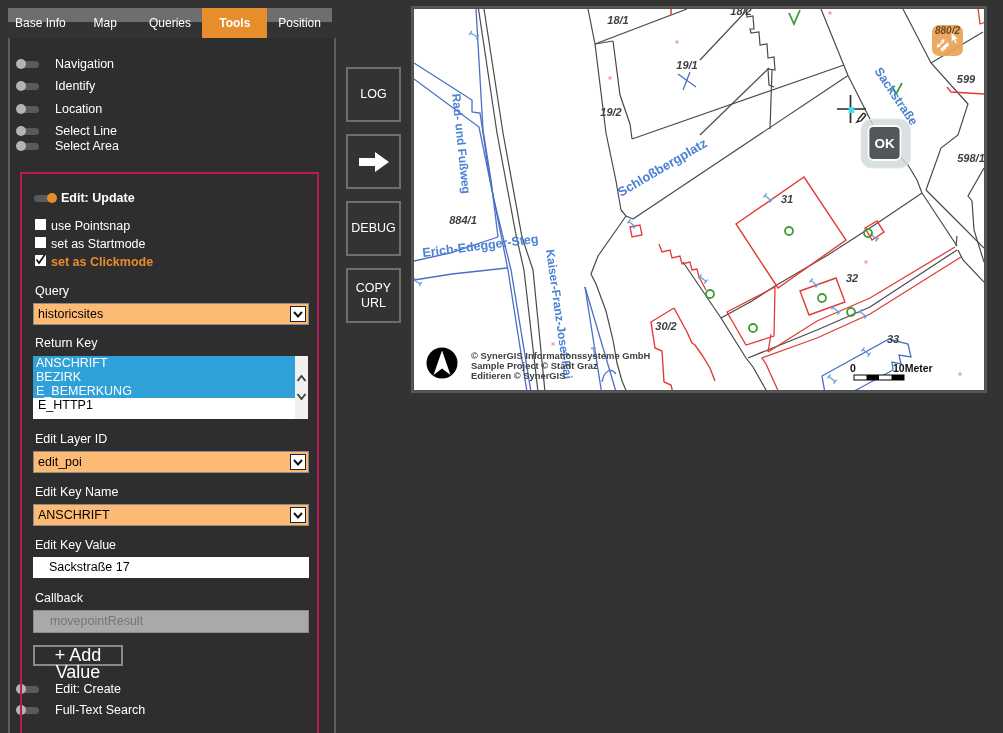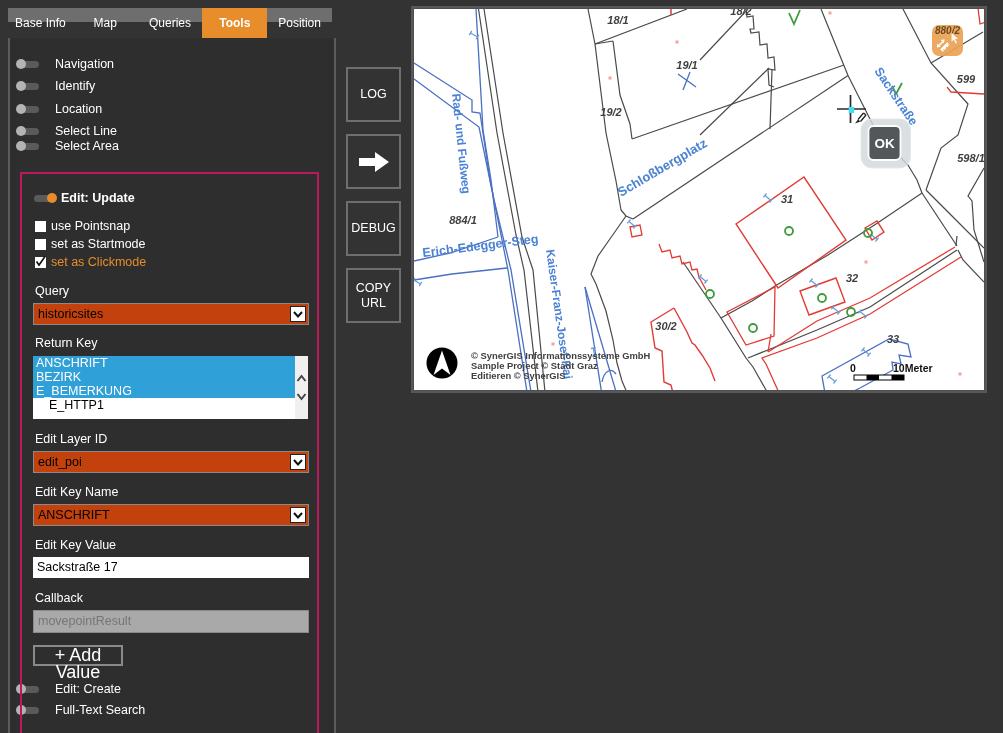--- a/index.html
+++ b/index.html
@@ -6,27 +6,27 @@
 .tabbar{left:8px;top:8px;width:324px;height:14px;background:#6e6e6e;display:flex}
 .tab{width:64.8px;height:30px;display:flex;align-items:center;justify-content:center;color:#fff;font-size:12px}
 .tab.on{background:#e78d2b;font-weight:bold}
 .panel{left:8px;top:38px;width:328px;height:695px;background:#2e2e2e;border-left:2px solid #5c5c5c;border-right:2px solid #5c5c5c}
 .togrow{position:absolute;height:20px;display:flex;align-items:center}
 .pill{position:relative;width:21px;height:7px;background:#5a5a5a;border-radius:4px;margin-right:4px}
 .knob{position:absolute;top:-2px;width:10px;height:10px;border-radius:50%;background:#b4b4b4}
 .knob.l{left:-2px}.knob.r{right:-2px;background:#e78d2b}
 .toglab{color:#fff;font-size:12.5px;margin-left:12px}
 .obox{left:20px;top:172px;width:299px;height:604px;border:2px solid #be185d}
-.cbrow{position:absolute;left:13px;display:flex;align-items:center;height:14px}
+.cbrow{position:absolute;left:13px;display:flex;height:14px}
 .cb{width:11px;height:11px;background:#fff;margin-right:5px;position:relative}
 .cblab{color:#fff;font-size:12.5px}
 .lab{position:absolute;left:13px;color:#fff;font-size:12.5px}
-.combo{position:absolute;left:11px;width:276px;height:22px;background:#c2410c;border:1px solid #8a8a8a;color:#000;font-size:12.5px;line-height:20px;padding-left:4px}
+.combo{position:absolute;left:11px;width:276px;height:22px;background:#fdba74;border:1px solid #8a8a8a;color:#000;font-size:12.5px;line-height:20px;padding-left:4px}
 .dbtn{position:absolute;right:2px;top:2px;width:16px;height:16px;border:1px solid #222;background:#fff}
-.inp{position:absolute;left:11px;width:276px;height:21px;background:#fff;color:#000;font-size:12.5px;line-height:21px;padding-left:4px}
+.inp{position:absolute;left:11px;width:276px;height:21px;background:#fff;color:#000;font-size:12.5px;line-height:21px;padding-left:16px}
 .btnsq{position:absolute;left:346px;width:55px;height:55px;border:2px solid #6e6e6e;background:#333;color:#fff;font-size:12.5px;display:flex;align-items:center;justify-content:center;text-align:center;line-height:15px}
 </style></head><body>
 <div class="abs tabbar">
     <div class="tab">Base Info</div>
     <div class="tab">Map</div>
     <div class="tab">Queries</div>
     <div class="tab on">Tools</div>
     <div class="tab">Position</div>
   </div>
 <div class="abs panel"></div>
@@ -87,30 +87,30 @@
  <div class="cbrow" style="top:63px">
       <span class="cb"></span>
       <span class="cblab">set as Startmode</span>
     </div>
  <div class="cbrow" style="top:81px">
       <span class="cb">
         <svg width="13" height="13" style="position:absolute;left:-1px;top:-2px" viewBox="0 0 13 13">
           <path d="M2.5,6.5 L5,10 L11,1.5" stroke="#111" stroke-width="1.6" fill="none"></path>
         </svg>
       </span>
-      <span class="cblab" style="color:#e78d2b;font-weight:normal">set as Clickmode</span>
+      <span class="cblab" style="color:#e78d2b;font-weight:bold">set as Clickmode</span>
     </div>
  <div class="lab" style="top:110px">Query</div>
  <div class="combo" style="top:129px">historicsites<span class="dbtn"><svg width="14" height="14" viewBox="0 0 14 14">
           <path d="M3,5 L7,9.5 L11,5" stroke="#111" stroke-width="2" fill="none"></path>
         </svg></span></div>
  <div class="lab" style="top:162px">Return Key</div>
  <div class="abs" style="left:11px;top:182px;width:275px;height:63px;background:#fff;font-size:12.5px;color:#000">
    <div style="background:#2fa0d8;color:#fff;height:42px;line-height:14px;padding-left:3px">ANSCHRIFT<br>BEZIRK<br>E_BEMERKUNG</div>
-   <div style="padding-left:16px;line-height:15px">E_HTTP1</div>
+   <div style="padding-left:5px;line-height:15px">E_HTTP1</div>
    <div class="abs" style="right:0;top:0;width:13px;height:63px;background:#f0f0f0">
      <svg width="13" height="63" viewBox="0 0 13 63">
           <path d="M2.5,25 L6.5,20 L10.5,25" stroke="#444" stroke-width="2" fill="none"></path>
           <path d="M2.5,38 L6.5,43 L10.5,38" stroke="#444" stroke-width="2" fill="none"></path>
         </svg>
    </div>
  </div>
  <div class="lab" style="top:258px">Edit Layer ID</div>
  <div class="combo" style="top:277px">edit_poi<span class="dbtn"><svg width="14" height="14" viewBox="0 0 14 14">
           <path d="M3,5 L7,9.5 L11,5" stroke="#111" stroke-width="2" fill="none"></path>

